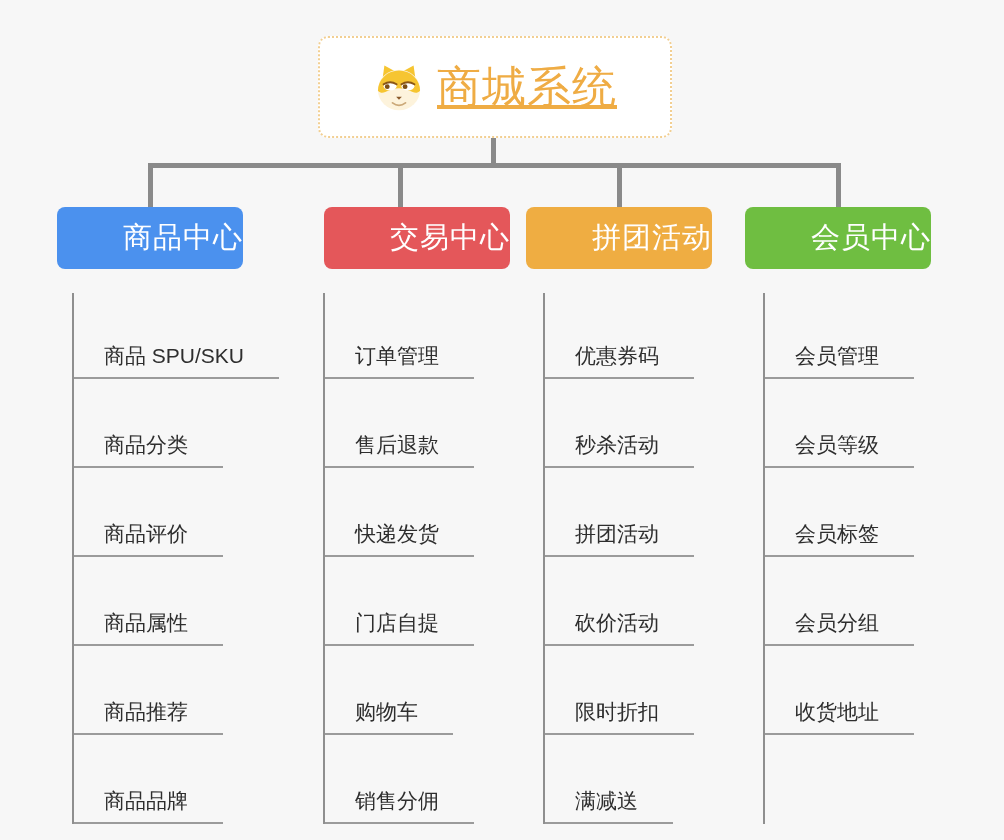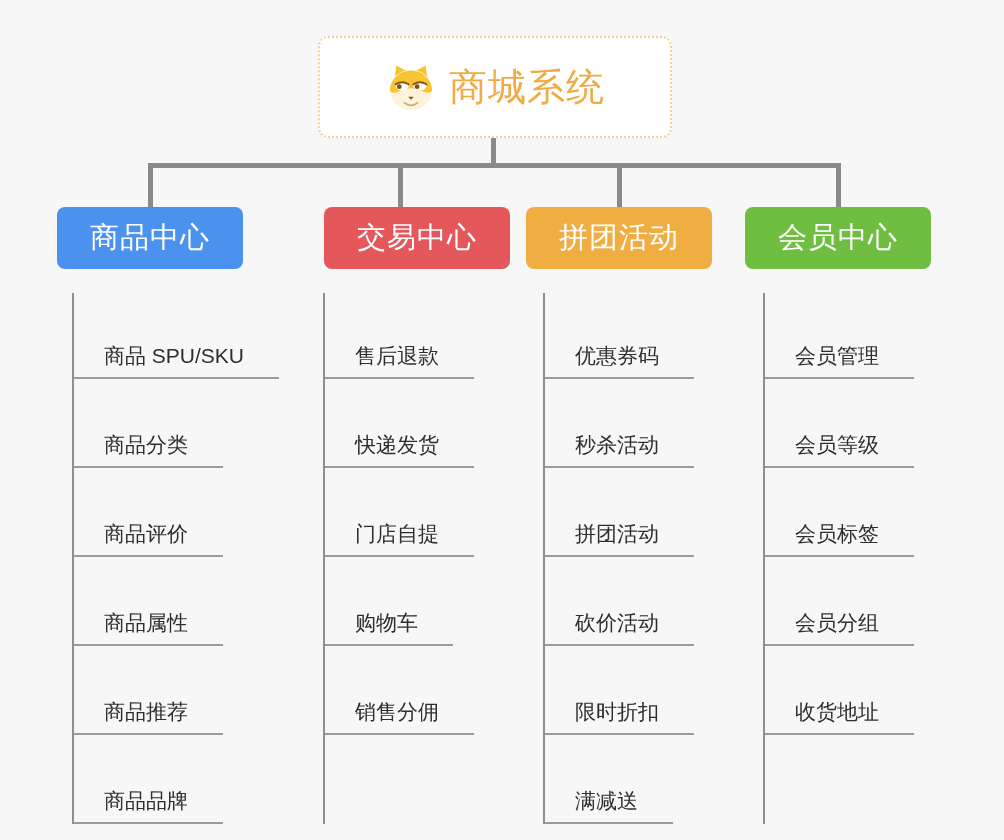--- a/index.html
+++ b/index.html
@@ -10,25 +10,25 @@
   .conn{position:absolute;background:#8A8A8A;}
   .root-drop{left:491px;top:138px;width:5px;height:27px;}
   .bus{left:148px;top:163px;width:692px;height:5px;}
   .drop{position:absolute;top:163px;width:5px;height:46px;background:#8A8A8A;}
   .b0 .drop{left:148px;} .b1 .drop{left:398px;} .b2 .drop{left:617px;} .b3 .drop{left:836px;}
 
   
   .root-node{position:absolute;left:318px;top:36px;width:354px;height:102px;
     background:#FFFFFF;border:2px dotted #F2CF92;border-radius:10px;box-sizing:border-box;
     display:flex;align-items:center;justify-content:center;gap:12px;}
-  .root-title{color:#EFAC44;font-size:38px;letter-spacing:1px;}
+  .root-title{color:#EFAC44;font-size:44px;letter-spacing:1px;text-decoration:underline;}
 
   
   .branch-node{position:absolute;top:207px;width:186px;height:62px;border-radius:8px;
-    display:flex;align-items:center;justify-content:center;color:#FFFFFF;font-size:29px;letter-spacing:1px;}
+    display:flex;align-items:center;justify-content:flex-end;color:#FFFFFF;font-size:29px;letter-spacing:1px;}
   .b0 .branch-node{left:57px;} .b1 .branch-node{left:324px;} .b2 .branch-node{left:526px;} .b3 .branch-node{left:745px;}
 
   
   .branch-col{position:absolute;top:269px;margin-top:24px;}
   .b0 .branch-col{left:72px;} .b1 .branch-col{left:323px;} .b2 .branch-col{left:543px;} .b3 .branch-col{left:763px;}
   .branch-col::before{content:"";position:absolute;left:0;top:0;width:2px;height:531px;background:#8F8F8F;}
   .leaf{height:89px;box-sizing:border-box;display:flex;align-items:flex-end;width:max-content;
     border-bottom:2px solid #9B9B9B;padding:0 35px 7px 32px;font-size:21px;color:#2E2E2E;white-space:nowrap;}
   .leaf:first-child{height:86px;}
 </style>
@@ -88,20 +88,23 @@
         </div>
   </div>
 
   <div class="branch b1">
     <div class="drop"></div>
     <div class="branch-node" style="background: rgb(228, 87, 90);">
       <span class="branch-label">交易中心</span>
     </div>
     <div class="branch-col">
           <div class="leaf">
+            <span>订单管理</span>
+          </div>
+          <div class="leaf">
             <span>售后退款</span>
           </div>
           <div class="leaf">
             <span>快递发货</span>
           </div>
           <div class="leaf">
             <span>门店自提</span>
           </div>
           <div class="leaf">
             <span>购物车</span>

